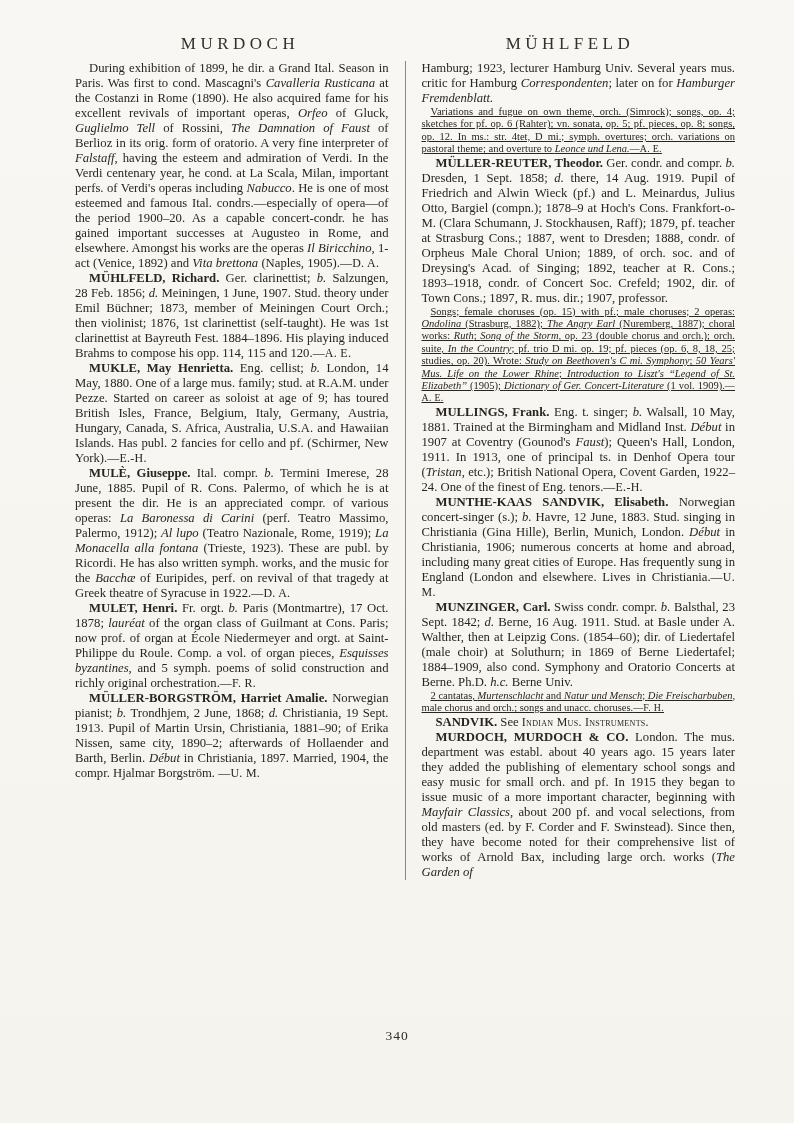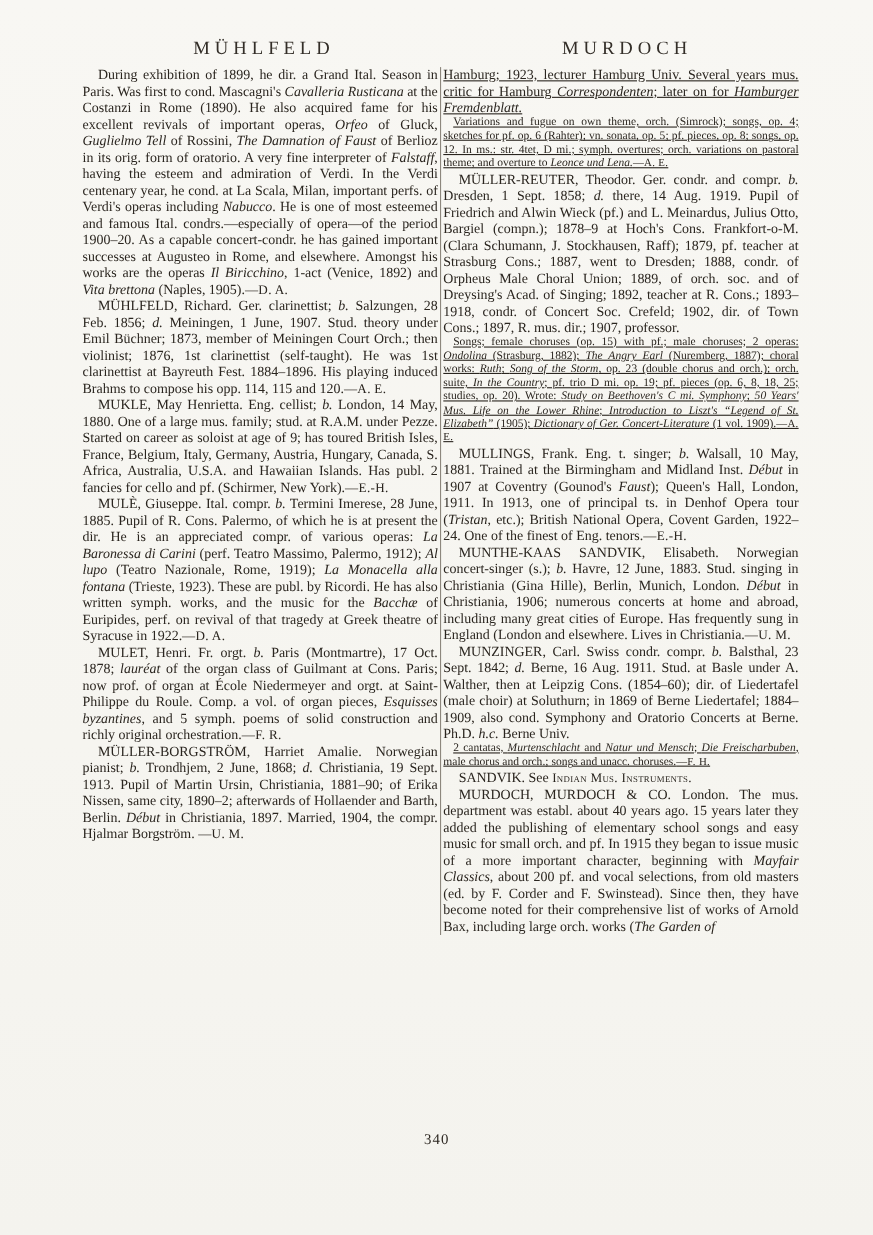--- a/index.html
+++ b/index.html
@@ -26,63 +26,63 @@
     font-size: 17px;
     letter-spacing: 4.5px;
     color: #332e28;
   }
   .columns {
     position: absolute;
     top: 61px;
     left: 75px;
     width: 660px;
     display: flex;
-    gap: 2px;
+    gap: 16px;
   }
   .col { width: 323px; }
   .divider {
     width: 1px;
     background: #8d877d;
     align-self: stretch;
   }
   .col p {
     margin: 0;
     text-align: justify;
     font-size: 12.7px;
     line-height: 15px;
     text-indent: 14px;
   }
-  .col p.noindent { text-indent: 0; text-decoration: underline; }
+  .col p.noindent { text-indent: 0; }
   .col p.small {
     font-size: 10.5px;
     line-height: 12.4px;
     text-indent: 9px;
     text-decoration: underline;
   }
-  .bd { font-weight: normal; }
+  .bd { font-weight: bold; }
   .it { font-style: italic; }
   .sc { font-variant: small-caps; font-size: 0.94em; letter-spacing: 0.3px; }
   .page-number {
     position: absolute;
     top: 1028px;
     left: 0;
     width: 100%;
     text-align: center;
     font-size: 13.5px;
     letter-spacing: 1px;
     color: #2e2923;
   }
 </style>
 </head>
 <body>
 
 <div class="page">
   <div class="running-heads">
+    <div class="running-head">MURDOCH</div>
     <div class="running-head">MÜHLFELD</div>
-    <div class="running-head">MURDOCH</div>
   </div>
   <div class="columns">
     <div class="col">
         <p class="para"><span>During exhibition of 1899, he dir. a Grand Ital. Season in Paris.  Was first to cond. Mascagni's </span><span class="it">Cavalleria Rusticana</span><span> at the Costanzi in Rome (1890).  He also acquired fame for his excellent revivals of important operas, </span><span class="it">Orfeo</span><span> of Gluck, </span><span class="it">Guglielmo Tell</span><span> of Rossini, </span><span class="it">The Damnation of Faust</span><span> of Berlioz in its orig. form of oratorio.  A very fine interpreter of </span><span class="it">Falstaff</span><span>, having the esteem and admiration of Verdi. In the Verdi centenary year, he cond. at La Scala, Milan, important perfs. of Verdi's operas including </span><span class="it">Nabucco</span><span>.  He is one of most esteemed and famous Ital. condrs.—especially of opera—of the period 1900–20.  As a capable concert-condr. he has gained important successes at Augusteo in Rome, and elsewhere.  Amongst his works are the operas </span><span class="it">Il Biricchino</span><span>, 1-act (Venice, 1892) and </span><span class="it">Vita brettona</span><span> (Naples, 1905).</span><span class="sc">—D. A.</span></p>
         <p class="para"><span class="bd">MÜHLFELD, Richard.</span><span>  Ger. clarinettist; </span><span class="it">b.</span><span> Salzungen, 28 Feb. 1856; </span><span class="it">d.</span><span> Meiningen, 1 June, 1907.  Stud. theory under Emil Büchner; 1873, member of Meiningen Court Orch.; then violinist; 1876, 1st clarinettist (self-taught). He was 1st clarinettist at Bayreuth Fest. 1884–1896.  His playing induced Brahms to compose his opp. 114, 115 and 120.</span><span class="sc">—A. E.</span></p>
         <p class="para"><span class="bd">MUKLE, May Henrietta.</span><span>  Eng. cellist; </span><span class="it">b.</span><span> London, 14 May, 1880.  One of a large mus. family; stud. at R.A.M. under Pezze.  Started on career as soloist at age of 9;  has toured British Isles, France, Belgium, Italy, Germany, Austria, Hungary, Canada, S. Africa, Australia, U.S.A. and Hawaiian Islands.  Has publ. 2 fancies for cello and pf. (Schirmer, New York).</span><span class="sc">—E.-H.</span></p>
         <p class="para"><span class="bd">MULÈ, Giuseppe.</span><span>  Ital. compr. </span><span class="it">b.</span><span> Termini Imerese, 28 June, 1885.  Pupil of R. Cons. Palermo, of which he is at present the dir. He is an appreciated compr. of various operas: </span><span class="it">La Baronessa di Carini</span><span> (perf. Teatro Massimo, Palermo, 1912);  </span><span class="it">Al lupo</span><span> (Teatro Nazionale, Rome, 1919);  </span><span class="it">La Monacella alla fontana</span><span> (Trieste, 1923).  These are publ. by Ricordi. He has also written symph. works, and the music for the </span><span class="it">Bacchæ</span><span> of Euripides, perf. on revival of that tragedy at Greek theatre of Syracuse in 1922.</span><span class="sc">—D. A.</span></p>
         <p class="para"><span class="bd">MULET, Henri.</span><span>  Fr. orgt. </span><span class="it">b.</span><span> Paris (Montmartre), 17 Oct. 1878; </span><span class="it">lauréat</span><span> of the organ class of Guilmant at Cons. Paris;  now prof. of organ at École Niedermeyer and orgt. at Saint-Philippe du Roule.  Comp. a vol. of organ pieces, </span><span class="it">Esquisses byzantines</span><span>, and 5 symph. poems of solid construction and richly original orchestration.</span><span class="sc">—F. R.</span></p>
         <p class="para"><span class="bd">MÜLLER-BORGSTRÖM, Harriet Amalie.</span><span> Norwegian pianist;  </span><span class="it">b.</span><span> Trondhjem, 2 June, 1868; </span><span class="it">d.</span><span> Christiania, 19 Sept. 1913.  Pupil of Martin Ursin, Christiania, 1881–90;  of Erika Nissen, same city, 1890–2;  afterwards of Hollaender and Barth, Berlin.  </span><span class="it">Début</span><span> in Christiania, 1897. Married, 1904, the compr. Hjalmar Borgström. </span><span class="sc">—U. M.</span></p>
       </div>

